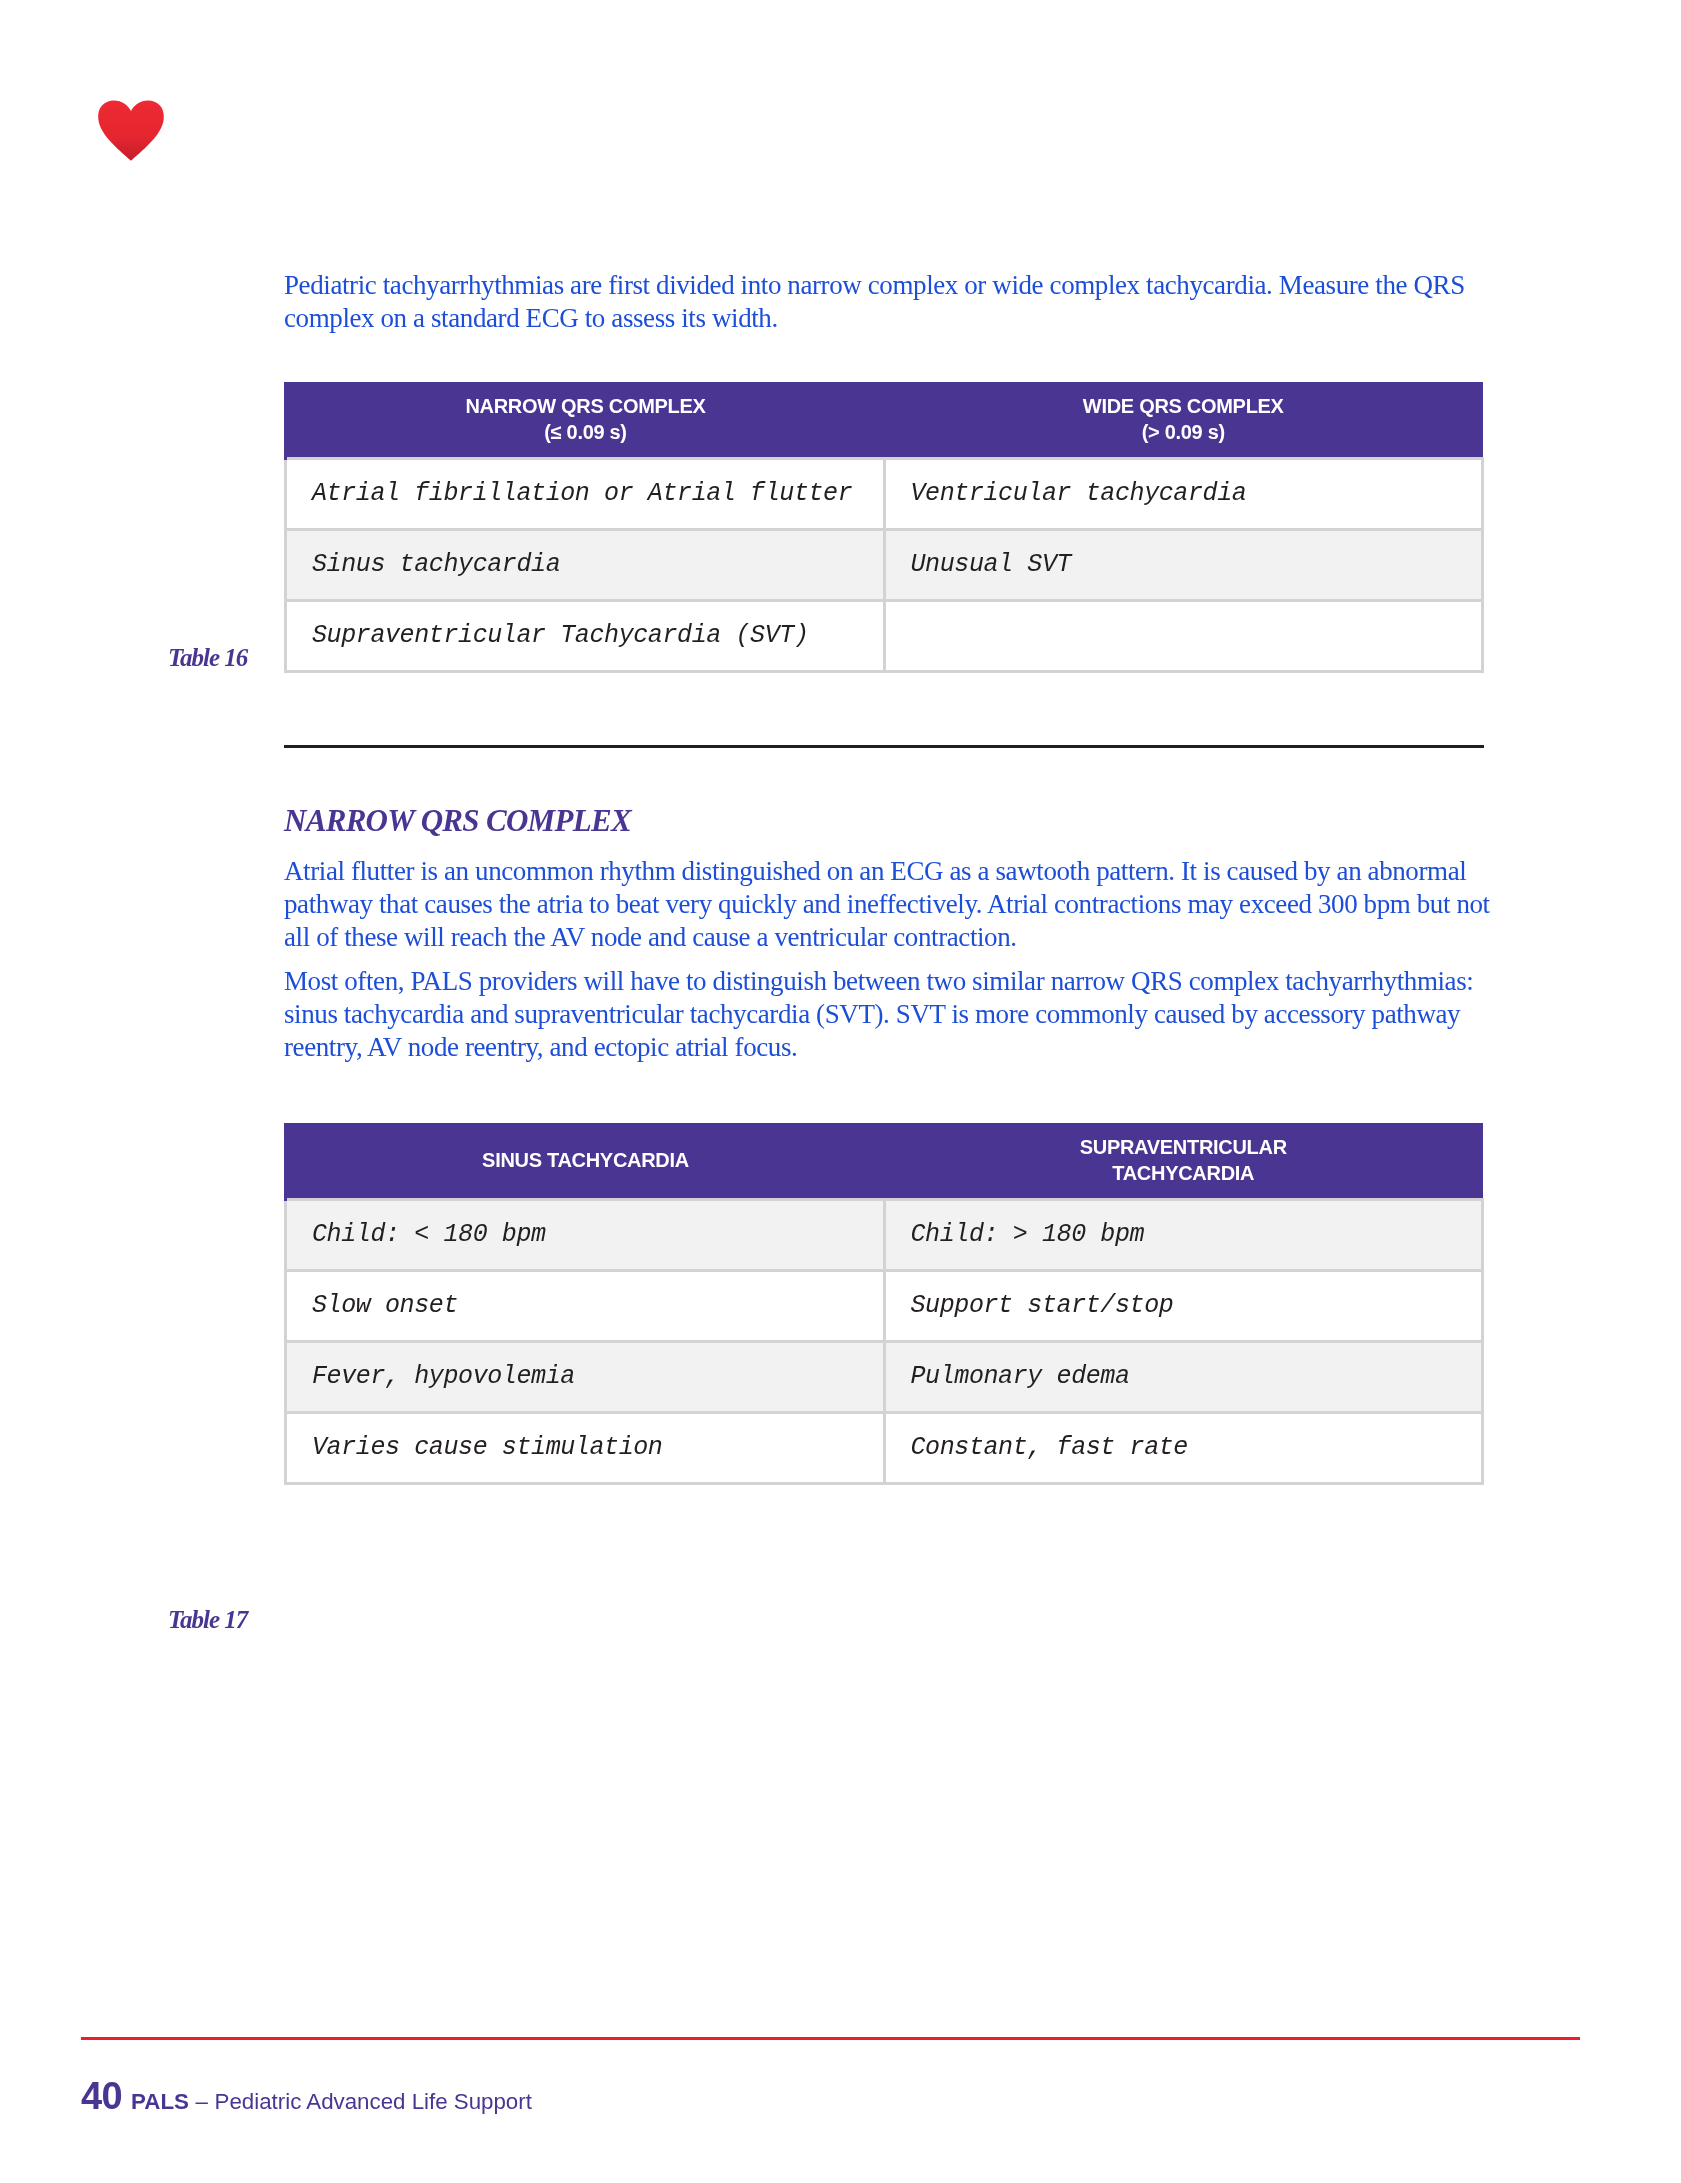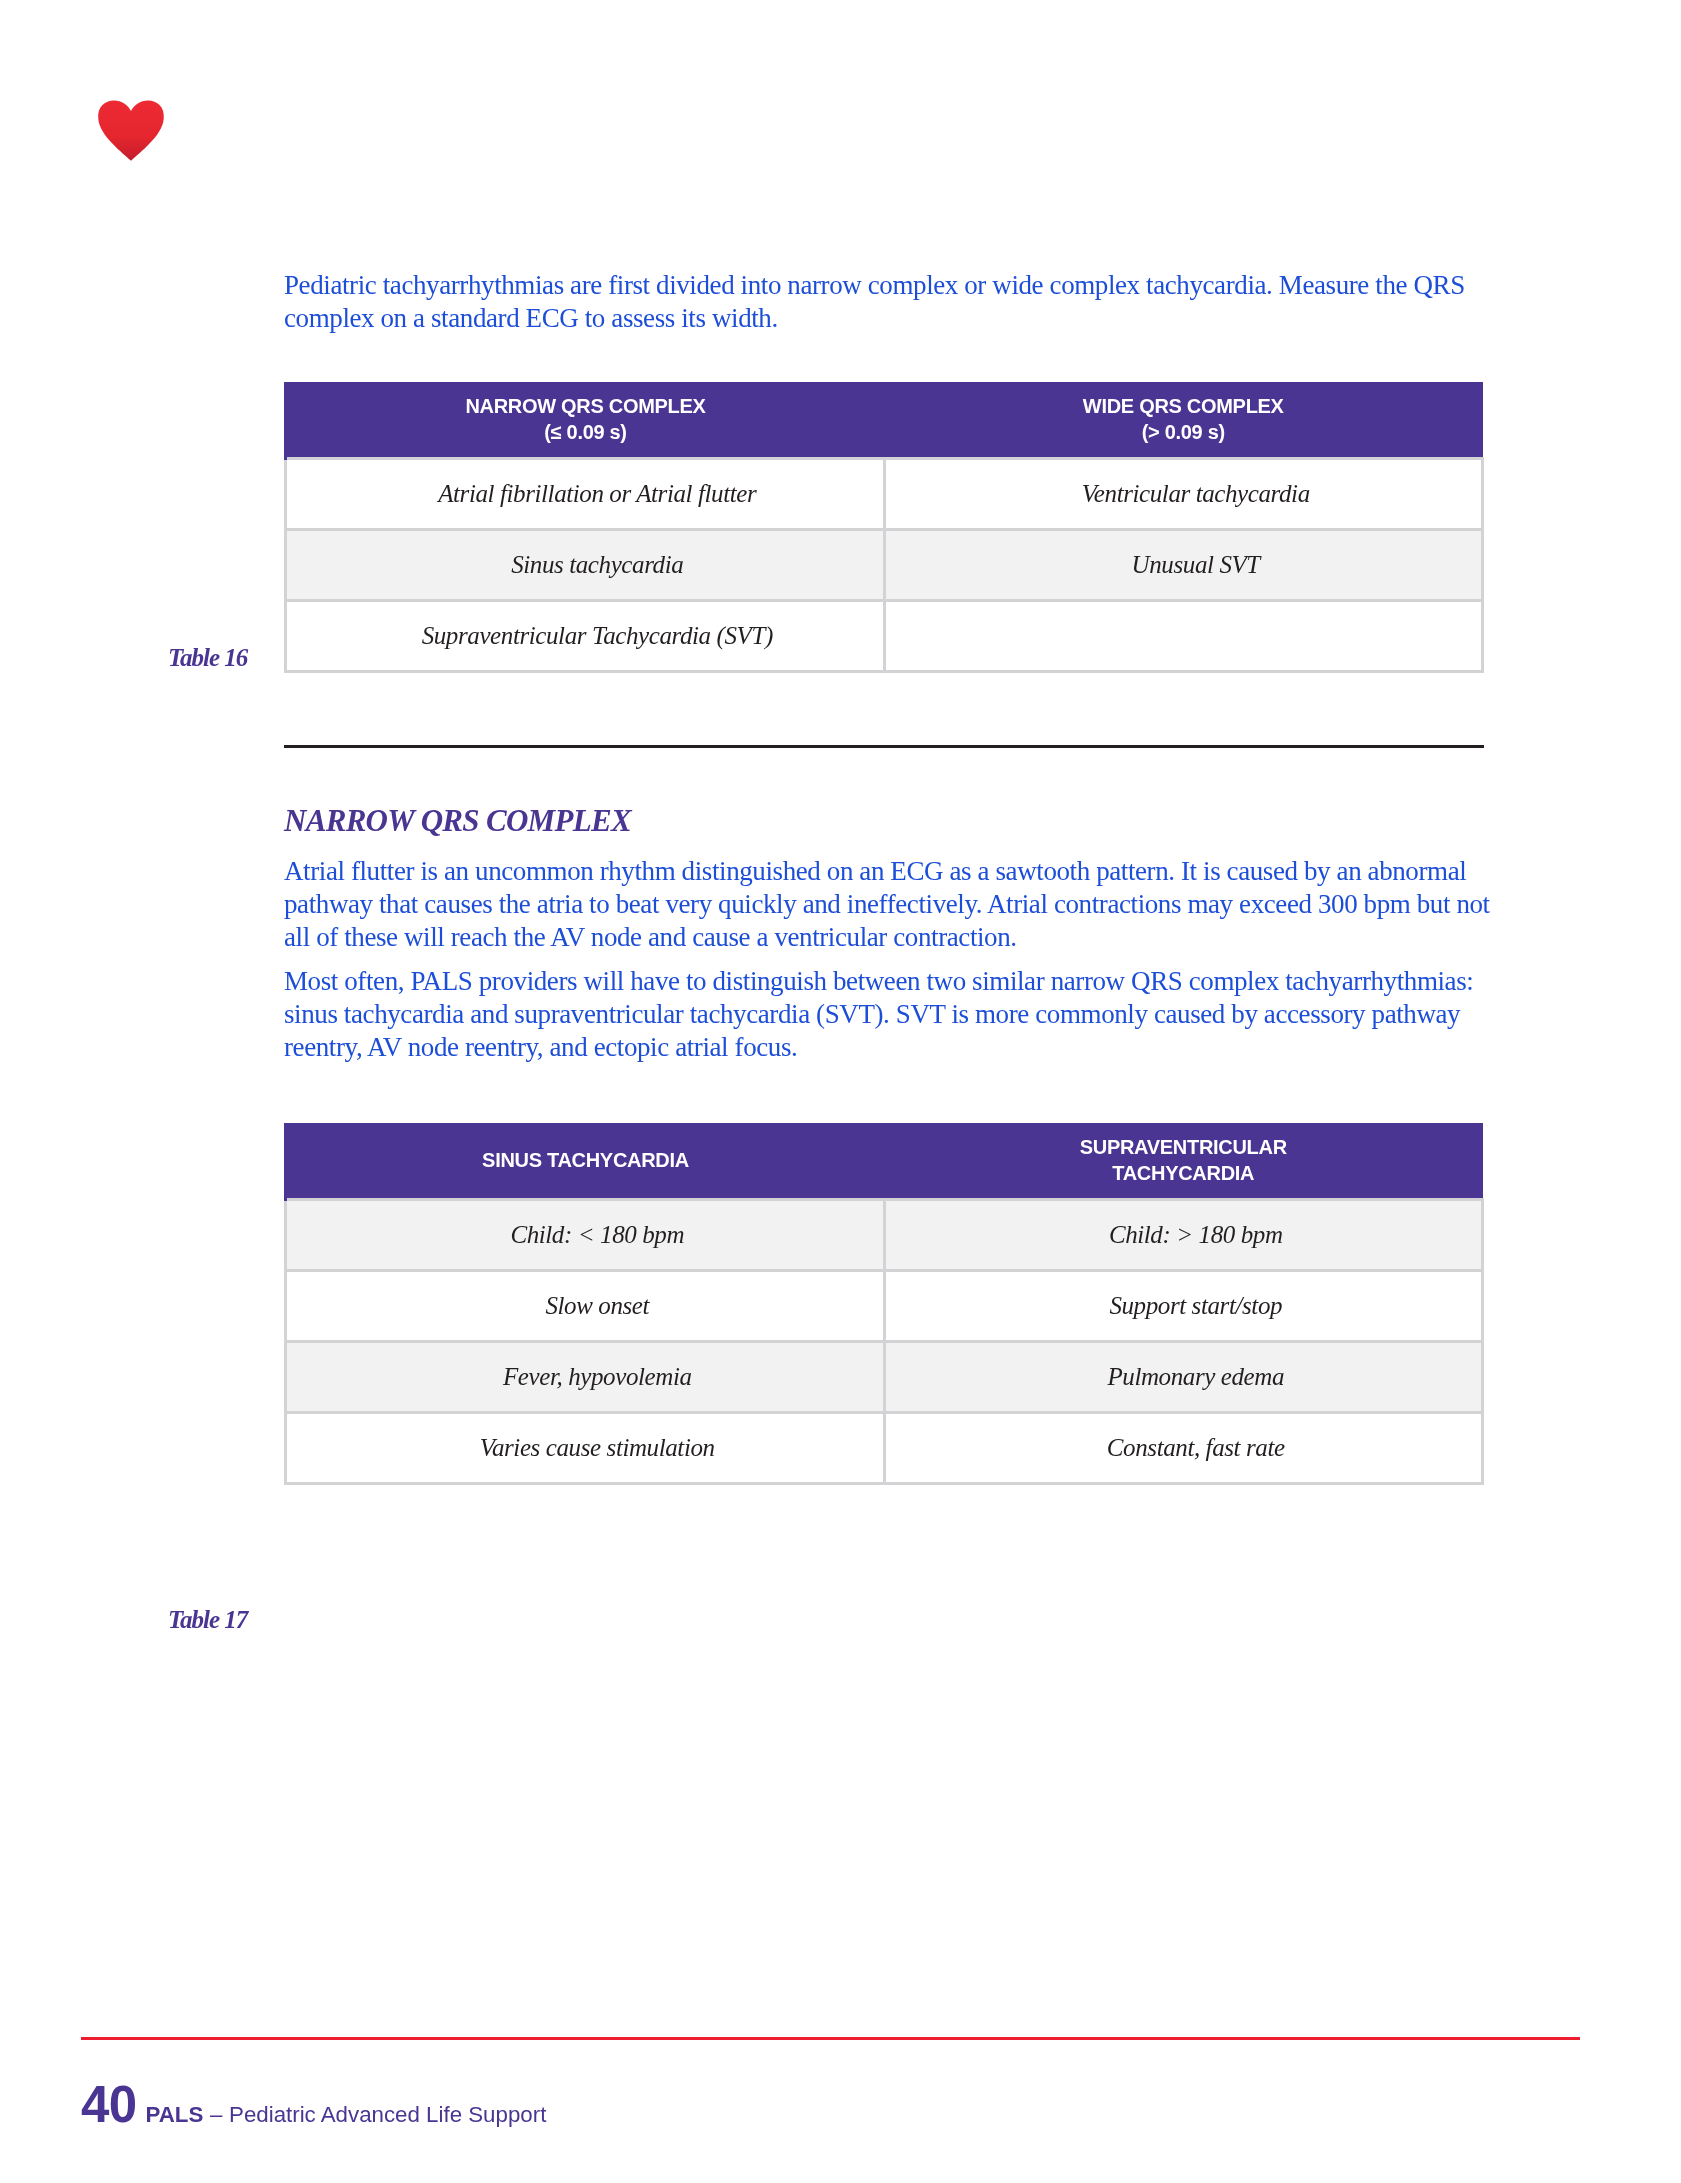--- a/index.html
+++ b/index.html
@@ -21,25 +21,24 @@
   }
   table.data th {
     background: #4a3592; color: #ffffff;
     font-family: "Liberation Sans", "DejaVu Sans", sans-serif;
     font-weight: bold; font-size: 20px; line-height: 26px;
     text-align: center; padding: 0; vertical-align: middle;
     letter-spacing: -0.3px;
   }
   table.data td {
     border: 3.3px solid #d3d3d5;
-    font-family: Liberation Serif, serif;
+    font-family: Liberation Mono, monospace;
     font-style: italic; font-size: 25px; color: #231f20;
     padding: 0 0 0 25px; vertical-align: middle; height: 68px;
     letter-spacing: -0.4px;
-    text-align: center;
   }
   table.data tr.alt td { background: #f2f2f2; }
   table.data tr.plain td { background: #ffffff; }
   table.data tr.head { height: 76px; }
   table.data tr.head th:first-child { border-left: 3.3px solid #4a3592; }
 
   #table16 { top: 382px; }
   #table17 { top: 1123px; }
 
   .table-label {
@@ -56,21 +55,21 @@
     left: 284px; top: 803px;
     font-family: "Liberation Serif", "DejaVu Serif", serif;
     font-weight: bold; font-style: italic; font-size: 31px;
     color: #4a3592; letter-spacing: -0.7px;
   }
   #para1 { left: 284px; top: 855px; width: 1209px; }
   #para2 { left: 284px; top: 965px; width: 1209px; }
 
   #footer-rule { left: 81px; top: 2037px; width: 1499px; height: 3.3px; background: #ed1c2e; }
   #footer { left: 81px; top: 2075px; color: #4a3592; white-space: nowrap; }
-  #footer .page-num { font-family: "Liberation Sans", "DejaVu Sans", sans-serif; font-weight: bold; font-size: 51px; vertical-align: baseline; letter-spacing: -0.7px; }
+  #footer .page-num { font-family: "Liberation Sans", "DejaVu Sans", sans-serif; font-weight: bold; font-size: 38px; vertical-align: baseline; letter-spacing: -0.7px; }
   #footer .brand { font-family: "Liberation Sans", "DejaVu Sans", sans-serif; font-weight: bold; font-size: 22.3px; margin-left: 6.6px; }
   #footer .dash { font-family: "Liberation Sans", "DejaVu Sans", sans-serif; font-size: 22.3px; margin: 0 4px; }
   #footer .subtitle { font-family: "Liberation Sans", "DejaVu Sans", sans-serif; font-size: 22.3px; }
   p { margin: 0; }
 </style>
 </head>
 <body>
 
 <div id="heart" class="abs">
   <svg width="68" height="62" viewBox="0 0 104 94" xmlns="http://www.w3.org/2000/svg">

